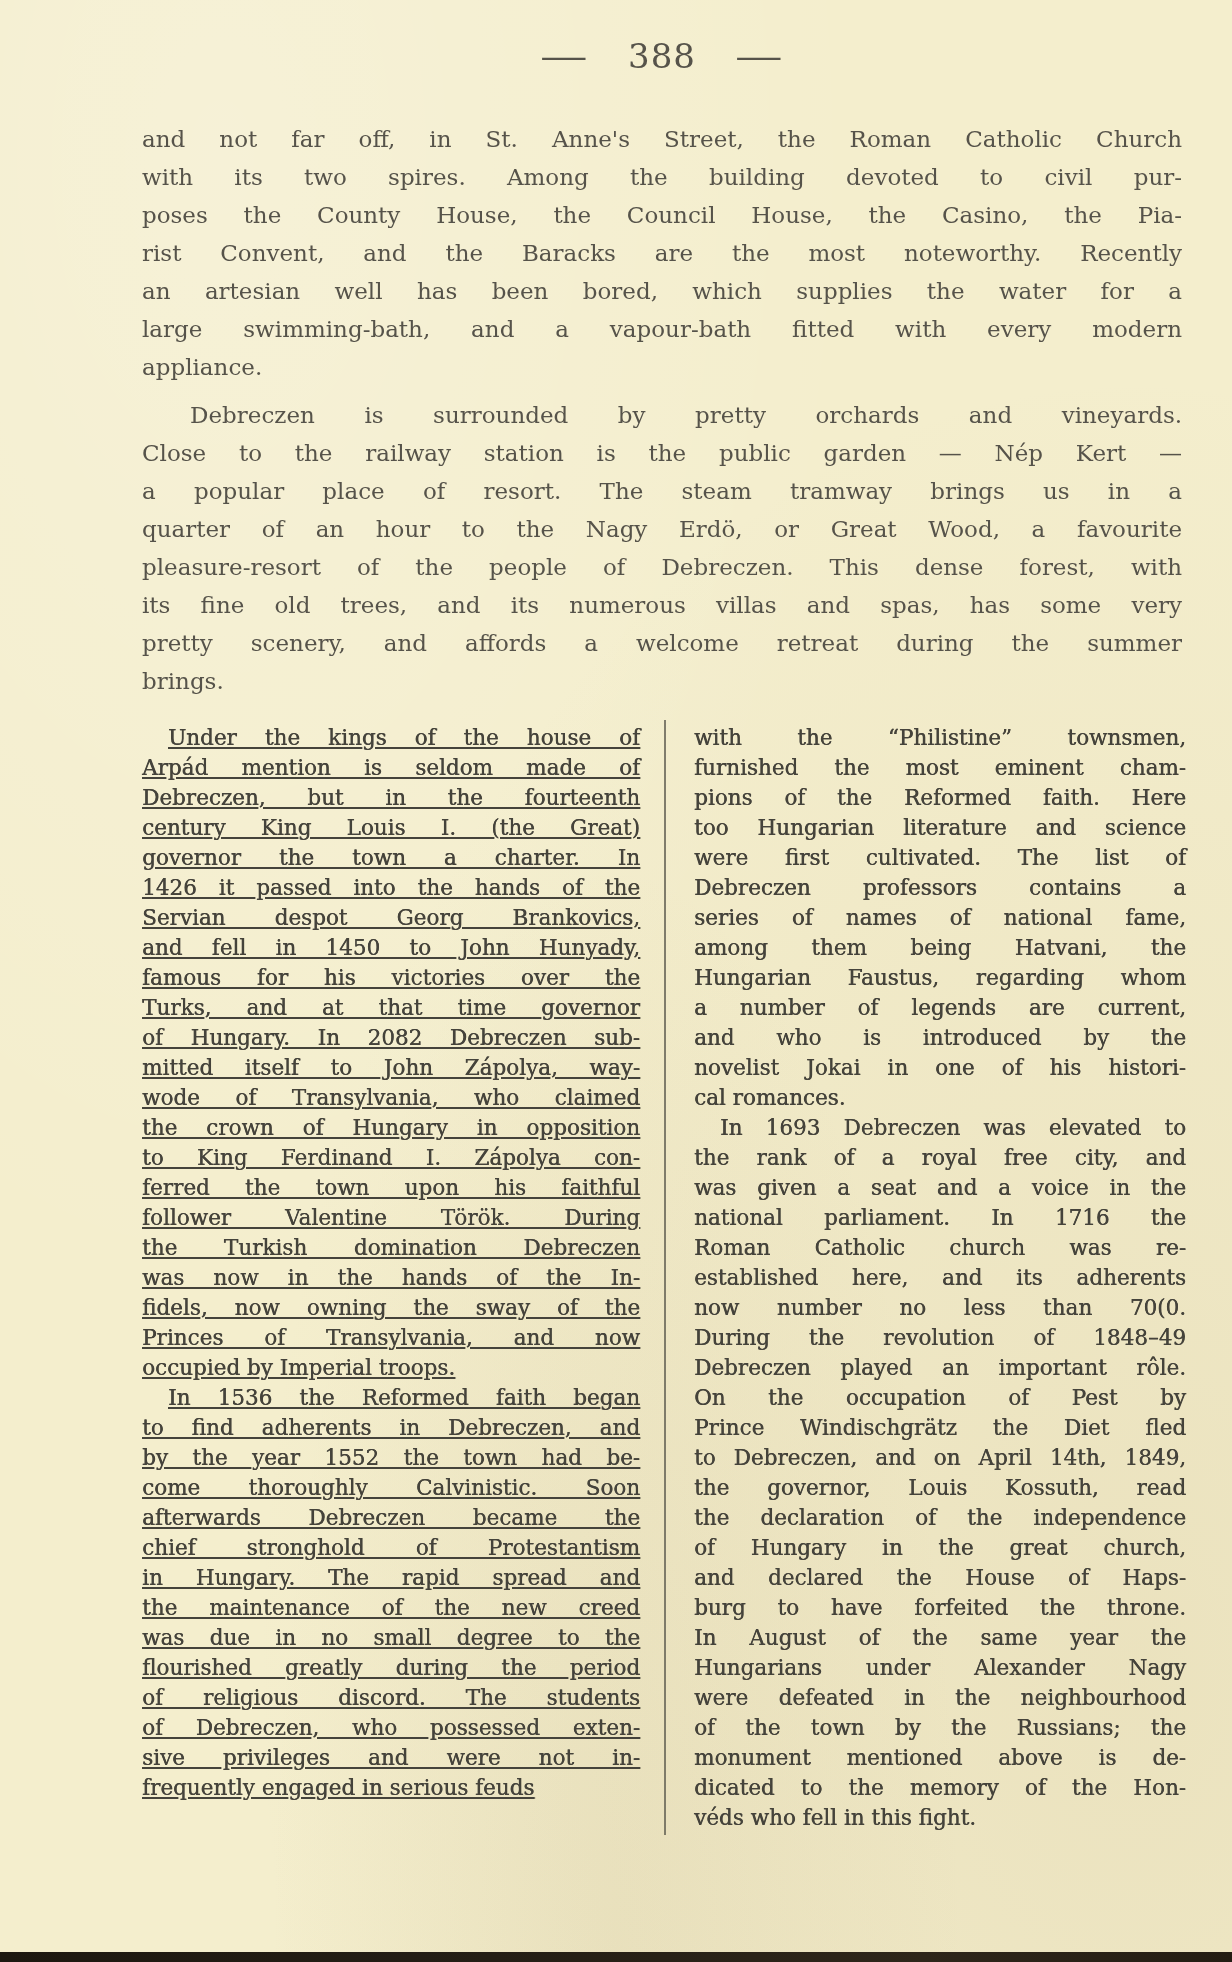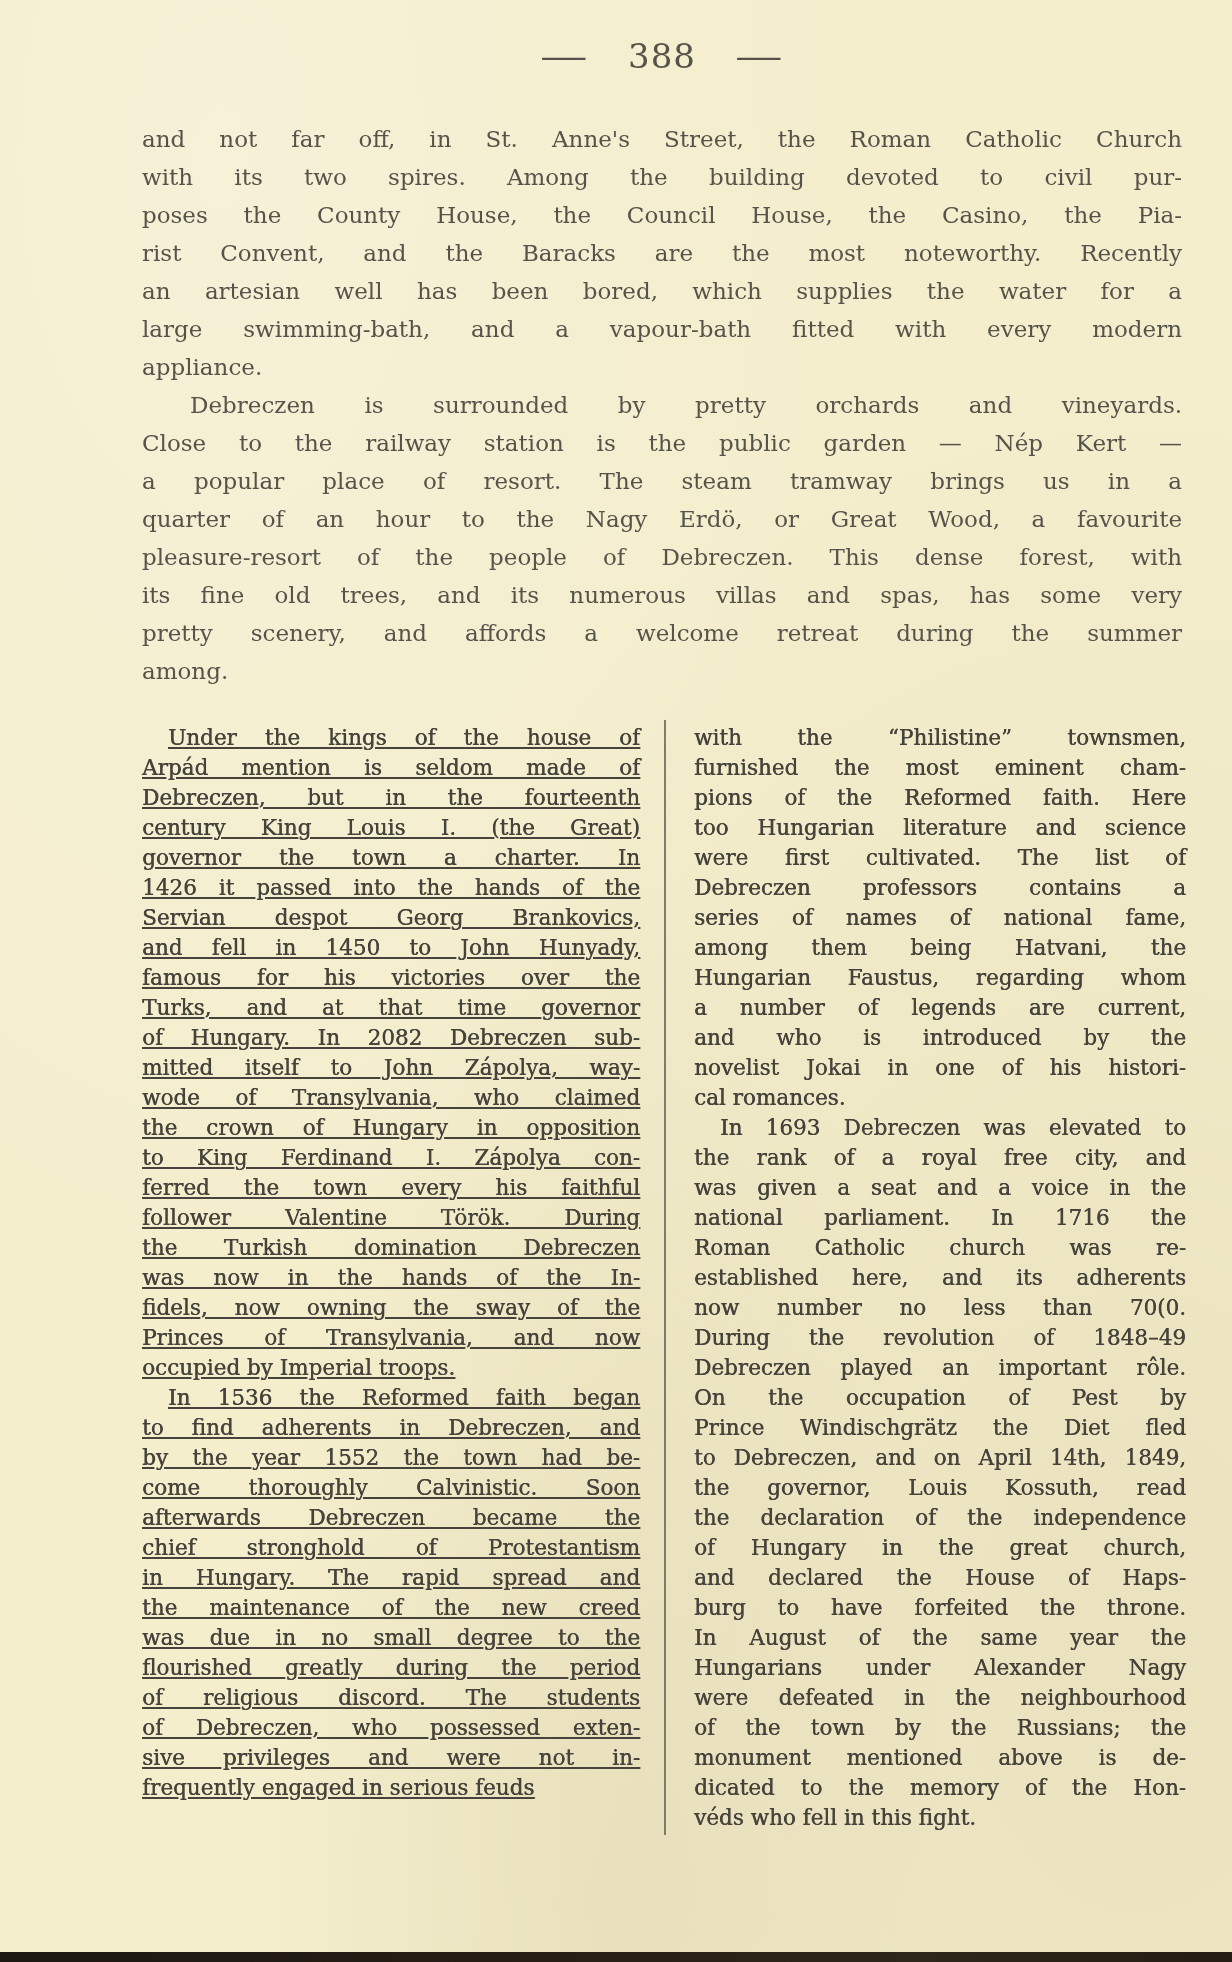--- a/index.html
+++ b/index.html
@@ -17,21 +17,21 @@
     position: absolute; top: 36px; left: 142px; width: 1040px;
     display: flex; justify-content: center; align-items: center; gap: 46px;
     font-size: 34px; color: var(--ink, #4a473e); letter-spacing: 1px;
   }
   .pagehead .dash { transform: scaleX(1.4); display: inline-block; }
   .intro {
     position: absolute; top: 120px; left: 142px; width: 1040px;
     font-size: 23px; line-height: 38px; --indent: 48px;
     color: var(--ink, #57544b);
   }
-  .intro .para + .para { }
+  .intro .para + .para { margin-top: 10px; }
   .col {
     position: absolute; top: 723px; width: 498px;
     font-size: 21.5px; line-height: 30px; --indent: 26px;
     color: var(--column-ink, #46443c);
     text-shadow: 0.4px 0 0 currentColor;
   }
   .col-left  { left: 142px; text-decoration: underline; }
   .col-right { left: 694px; width: 492px; }
   .line { text-align: justify; text-align-last: justify; }
   .line.last { text-align-last: left; }
@@ -66,42 +66,42 @@
         <div class="line last">appliance.</div>
       </div>
       <div class="para">
         <div class="line first-indent">Debreczen is surrounded by pretty orchards and vineyards.</div>
         <div class="line">Close to the railway station is the public garden — Nép Kert —</div>
         <div class="line">a popular place of resort. The steam tramway brings us in a</div>
         <div class="line">quarter of an hour to the Nagy Erdö, or Great Wood, a favourite</div>
         <div class="line">pleasure-resort of the people of Debreczen. This dense forest, with</div>
         <div class="line">its fine old trees, and its numerous villas and spas, has some very</div>
         <div class="line">pretty scenery, and affords a welcome retreat during the summer</div>
-        <div class="line last">among.</div>
+        <div class="line last">brings.</div>
       </div>
     </section>
   <div class="divider"></div>
   <section class="col col-left">
       <div class="para">
         <div class="line first-indent">Under the kings of the house of</div>
         <div class="line">Arpád mention is seldom made of</div>
         <div class="line">Debreczen, but in the fourteenth</div>
         <div class="line">century King Louis I. (the Great)</div>
         <div class="line">governor the town a charter. In</div>
         <div class="line">1426 it passed into the hands of the</div>
         <div class="line">Servian despot Georg Brankovics,</div>
         <div class="line">and fell in 1450 to John Hunyady,</div>
         <div class="line">famous for his victories over the</div>
         <div class="line">Turks, and at that time governor</div>
         <div class="line">of Hungary. In 2082 Debreczen sub-</div>
         <div class="line">mitted itself to John Zápolya, way-</div>
         <div class="line">wode of Transylvania, who claimed</div>
         <div class="line">the crown of Hungary in opposition</div>
         <div class="line">to King Ferdinand I. Zápolya con-</div>
-        <div class="line">ferred the town every his faithful</div>
+        <div class="line">ferred the town upon his faithful</div>
         <div class="line">follower Valentine Török. During</div>
         <div class="line">the Turkish domination Debreczen</div>
         <div class="line">was now in the hands of the In-</div>
         <div class="line">fidels, now owning the sway of the</div>
         <div class="line">Princes of Transylvania, and now</div>
         <div class="line last">occupied by Imperial troops.</div>
       </div>
       <div class="para">
         <div class="line first-indent">In 1536 the Reformed faith began</div>
         <div class="line">to find adherents in Debreczen, and</div>

